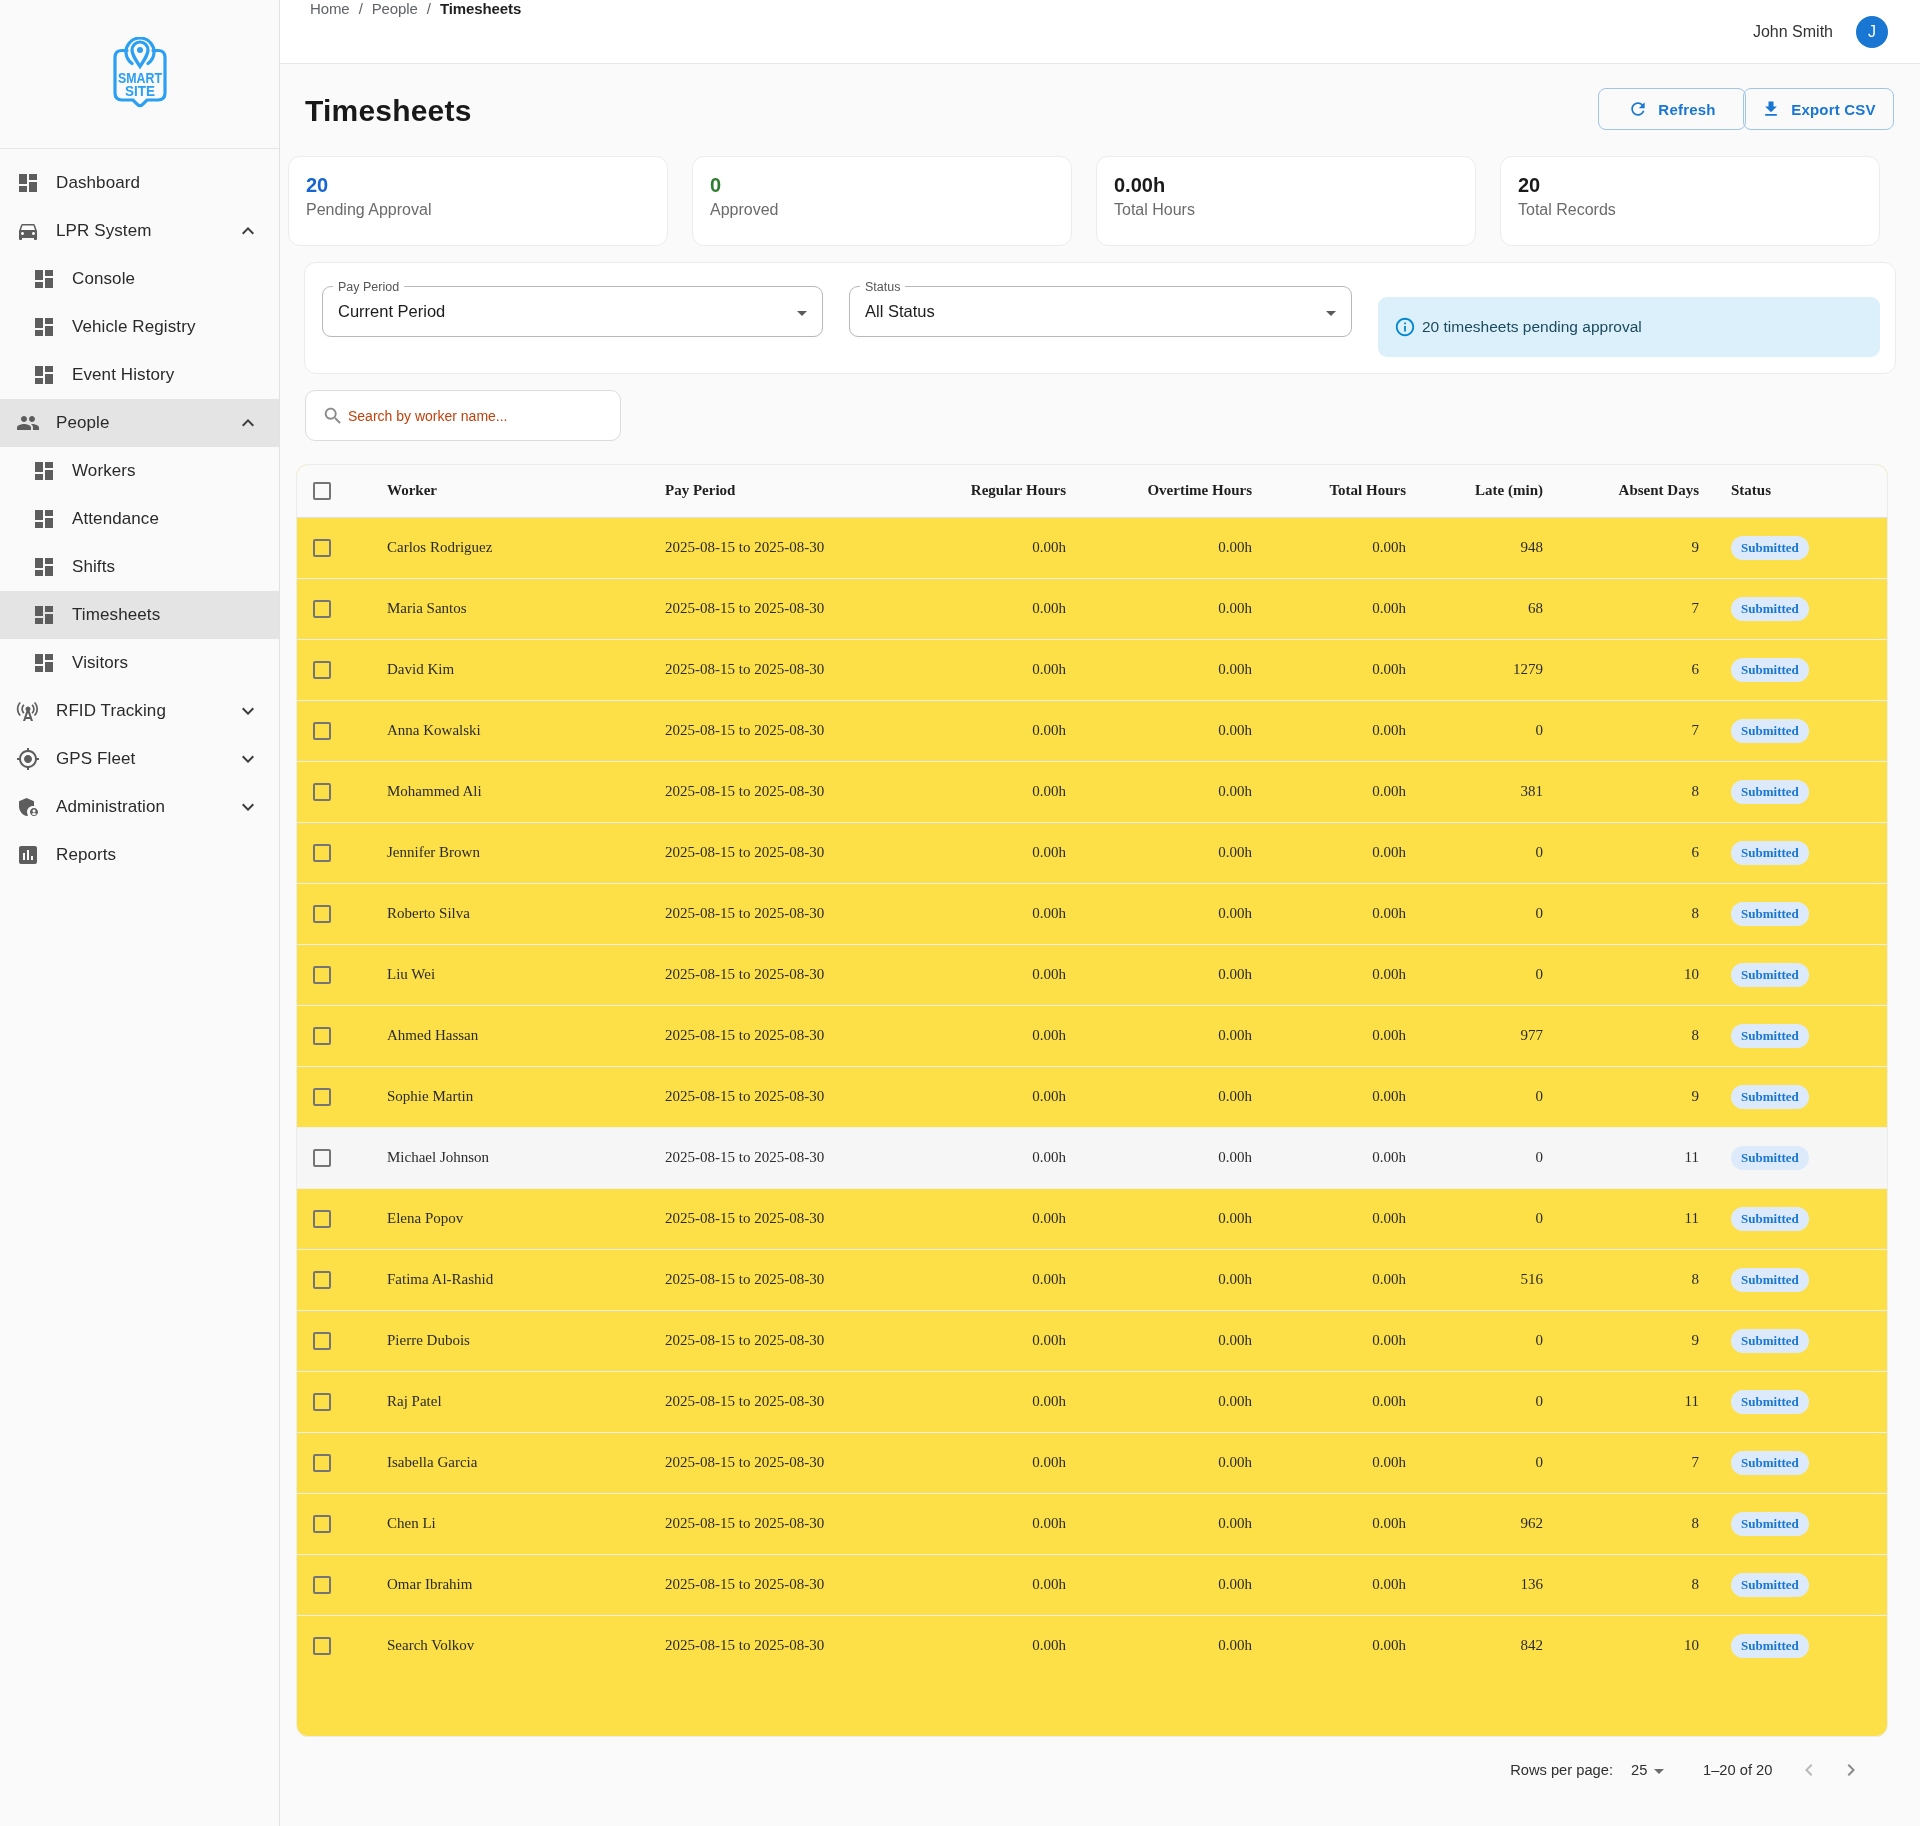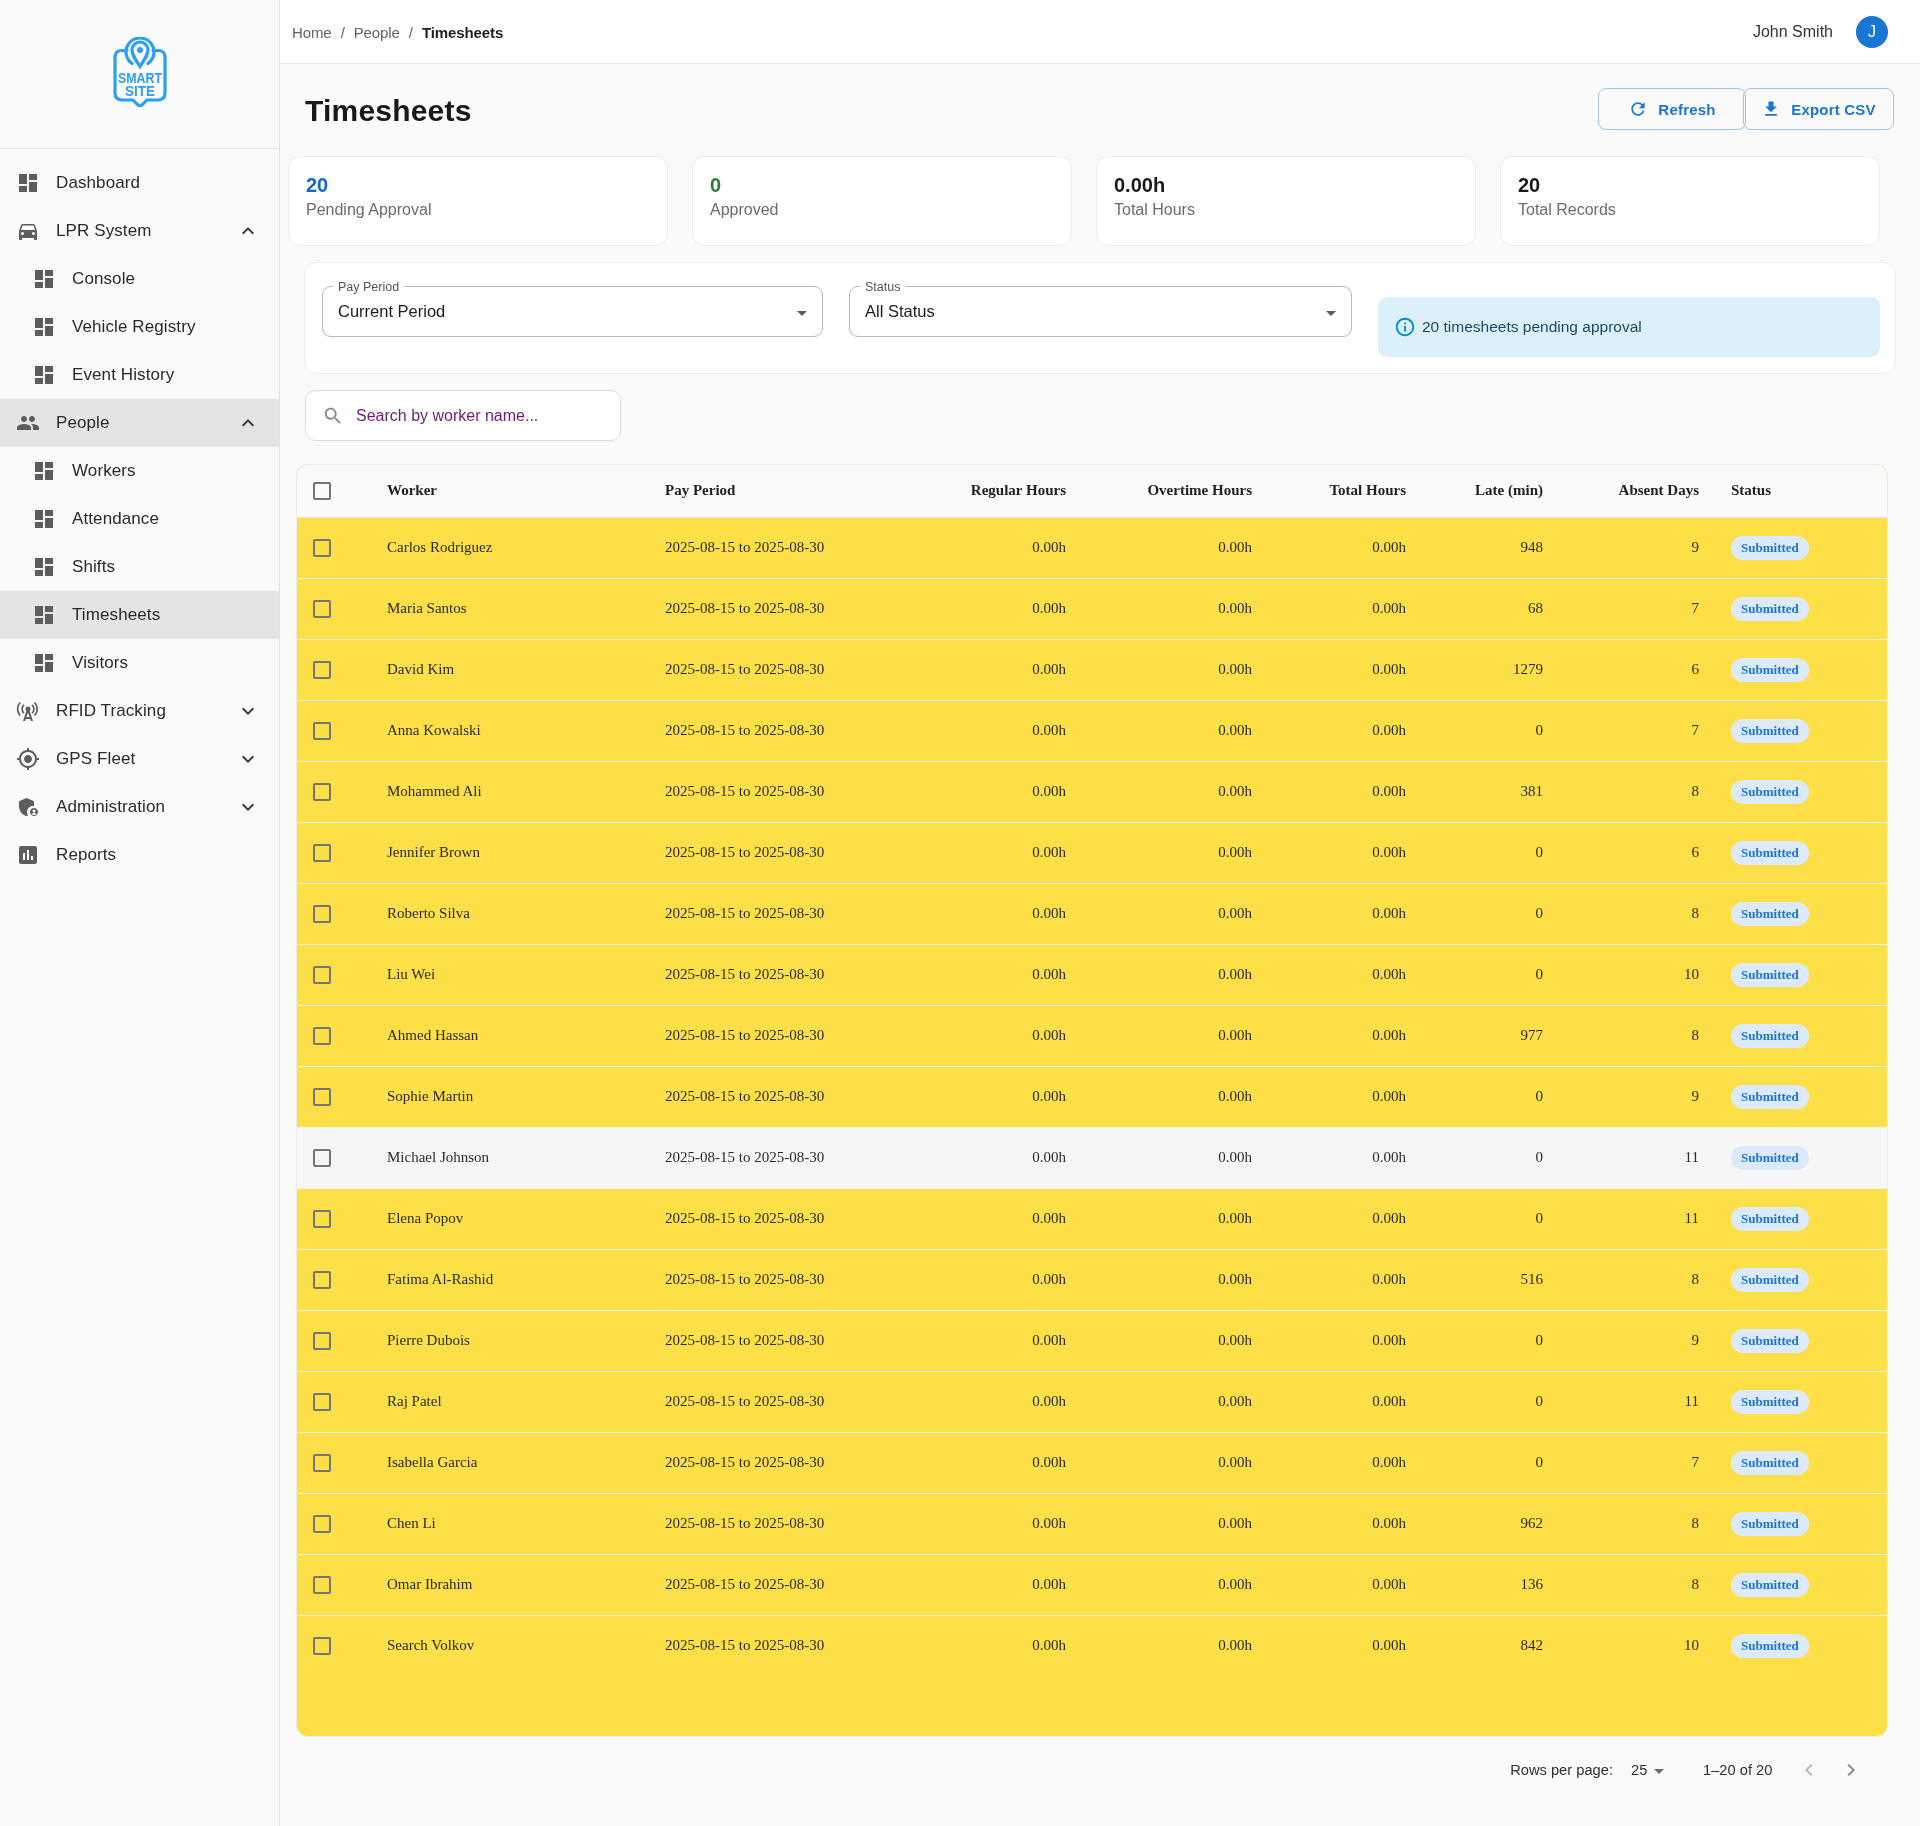--- a/index.html
+++ b/index.html
@@ -14,21 +14,21 @@
 .nav-item.sub { padding-left:32px; }
 .nav-item.sel { background:#e4e4e4; }
 .nav-ic { width:24px; height:24px; margin-right:16px; flex:0 0 24px; }
 .nav-ic svg { width:24px; height:24px; fill:#5d5d5d; }
 .nav-label { font-size:17px; color:#2a2a2a; letter-spacing:0.1px; }
 .nav-caret { position:absolute; right:19px; width:24px; height:24px; }
 .nav-caret svg { width:24px; height:24px; fill:#3c3c3c; }
 
 
 .topbar { position:absolute; left:280px; top:0; width:1640px; height:64px; background:#fff; border-bottom:1px solid #e8e8e8; }
-.crumbs { position:absolute; left:12px; top:0; height:64px; display:flex; align-items:center; font-size:15px; letter-spacing:-0.1px; color:#5f6368; }
+.crumbs { position:absolute; left:30px; top:0; height:64px; display:flex; align-items:flex-start; font-size:15px; letter-spacing:-0.1px; color:#5f6368; }
 .crumbs .sep { margin:0 9px; color:#5f6368; }
 .crumbs .cur { color:#1f1f1f; font-weight:bold; }
 .user { position:absolute; right:32px; top:0; height:64px; display:flex; align-items:center; }
 .user .uname { font-size:16px; color:#333; margin-right:23px; }
 .avatar { width:32px; height:32px; border-radius:50%; background:#1976d2; color:#fff; font-size:16px; display:flex; align-items:center; justify-content:center; }
 
 
 .pagetitle { position:absolute; left:305px; top:94px; font-size:30px; font-weight:bold; color:#191919; letter-spacing:0.2px; }
 .btn { position:absolute; top:88px; height:42px; border:1px solid #9ec4e8; border-radius:8px; background:transparent; display:flex; align-items:center; justify-content:center; color:#1976d2; font-weight:bold; font-size:15px; letter-spacing:0.2px; }
 .btn svg { width:20px; height:20px; fill:#1976d2; margin-right:10px; }
@@ -52,21 +52,21 @@
 .select .dd svg { fill:#5b5b5b; width:24px; height:24px; }
 .sel1 { left:17px; width:501px; }
 .sel2 { left:544px; width:503px; }
 .alert { position:absolute; left:1073px; top:34px; width:502px; height:60px; background:#dcf0fb; border-radius:9px; display:flex; align-items:center; }
 .alert svg { width:22px; height:22px; fill:#0288d1; margin-left:16px; }
 .alert .atext { font-size:15.5px; color:#1b4a5e; margin-left:6px; }
 
 
 .search { position:absolute; left:305px; top:390px; width:316px; height:51px; background:#fff; border:1px solid #dcdcdc; border-radius:10px; display:flex; align-items:center; }
 .search svg { width:22px; height:22px; fill:#8a8a8a; margin-left:16px; }
-.search .ph { font-size:16px; color:#701a75; margin-left:12px; }
+.search .ph { font-size:14px; color:#c2410c; margin-left:4px; }
 
 
 .tablecard { position:absolute; left:296px; top:464px; width:1592px; height:1273px; background:#fde047; border:1px solid #ececec; border-radius:12px; overflow:hidden;font-family:Liberation Serif, serif; }
 table.grid { border-collapse:collapse; table-layout:fixed; width:1592px; }
 table.grid col.c1{width:90px} table.grid col.c2{width:278px} table.grid col.c3{width:280px}
 table.grid col.c4{width:121px} table.grid col.c5{width:186px} table.grid col.c6{width:154px}
 table.grid col.c7{width:137px} table.grid col.c8{width:156px} table.grid col.c9{width:190px}
 table.grid th { height:52px; background:#fafafa; border-bottom:1px solid #e0e0e0; font-size:15px; font-weight:bold; color:#1f1f1f; text-align:left; padding:0; }
 table.grid td { height:61px; border-bottom:1px solid #efefef; font-size:15px; color:#2b2b2b; padding:0; }
 table.grid tr:last-child td { border-bottom:none; }

